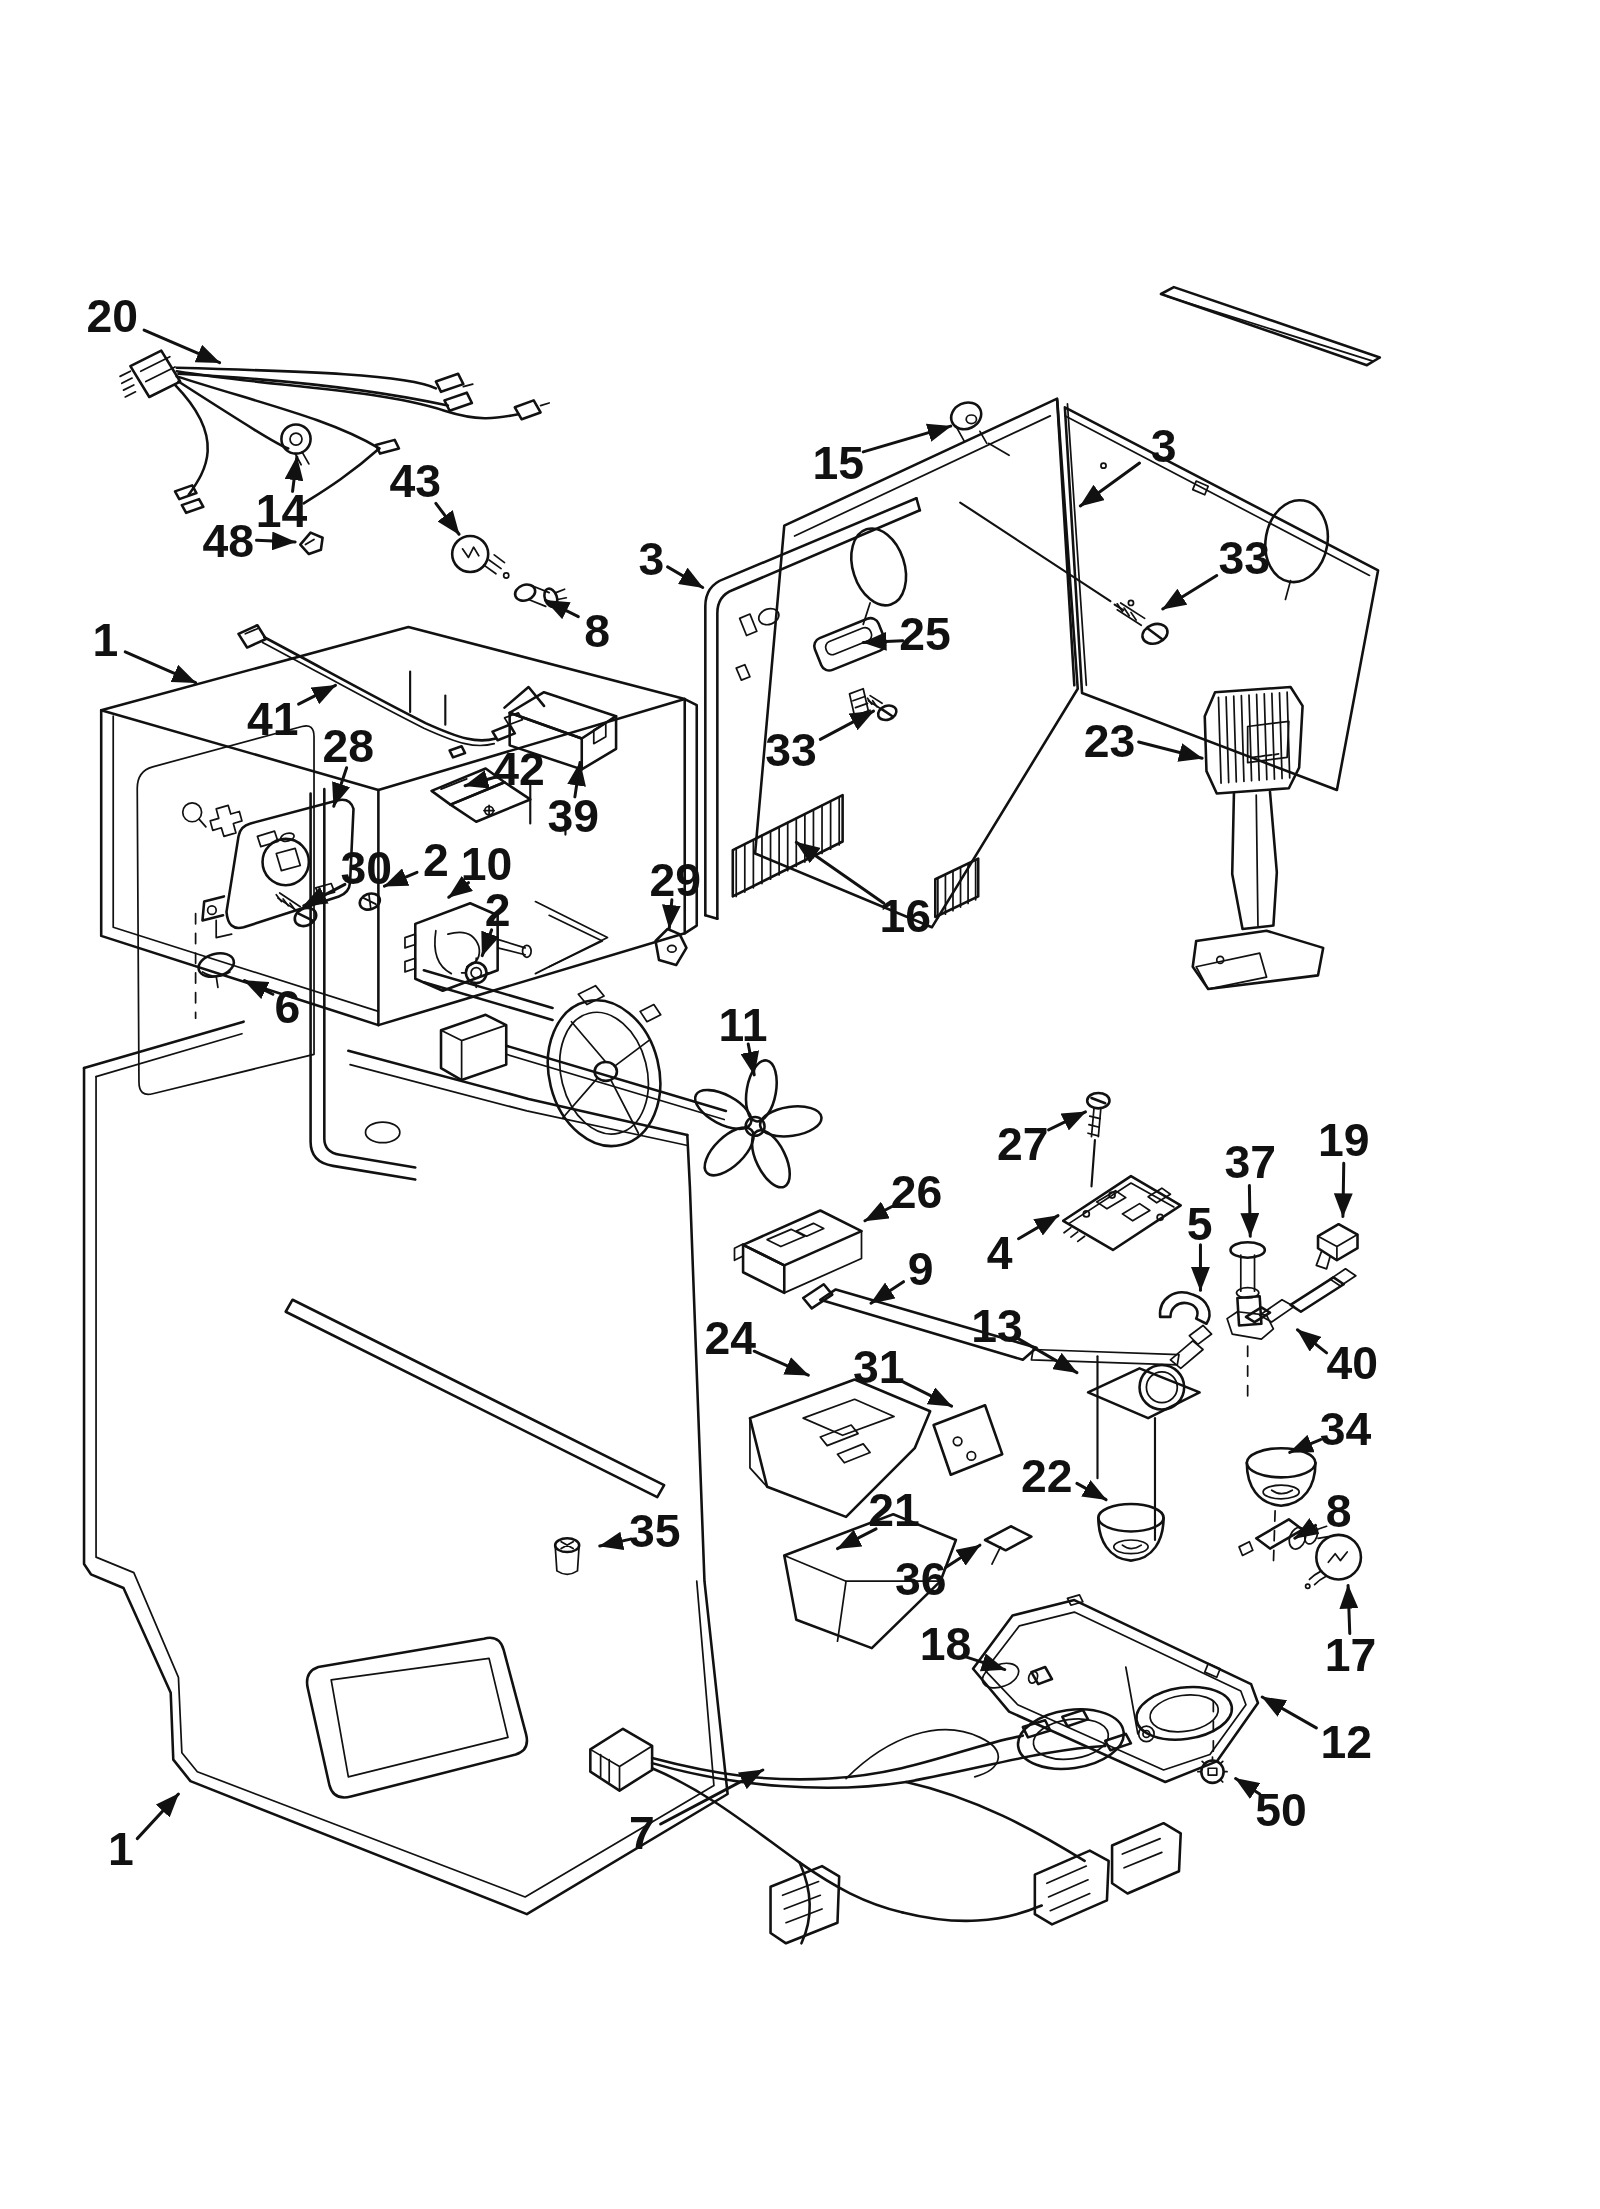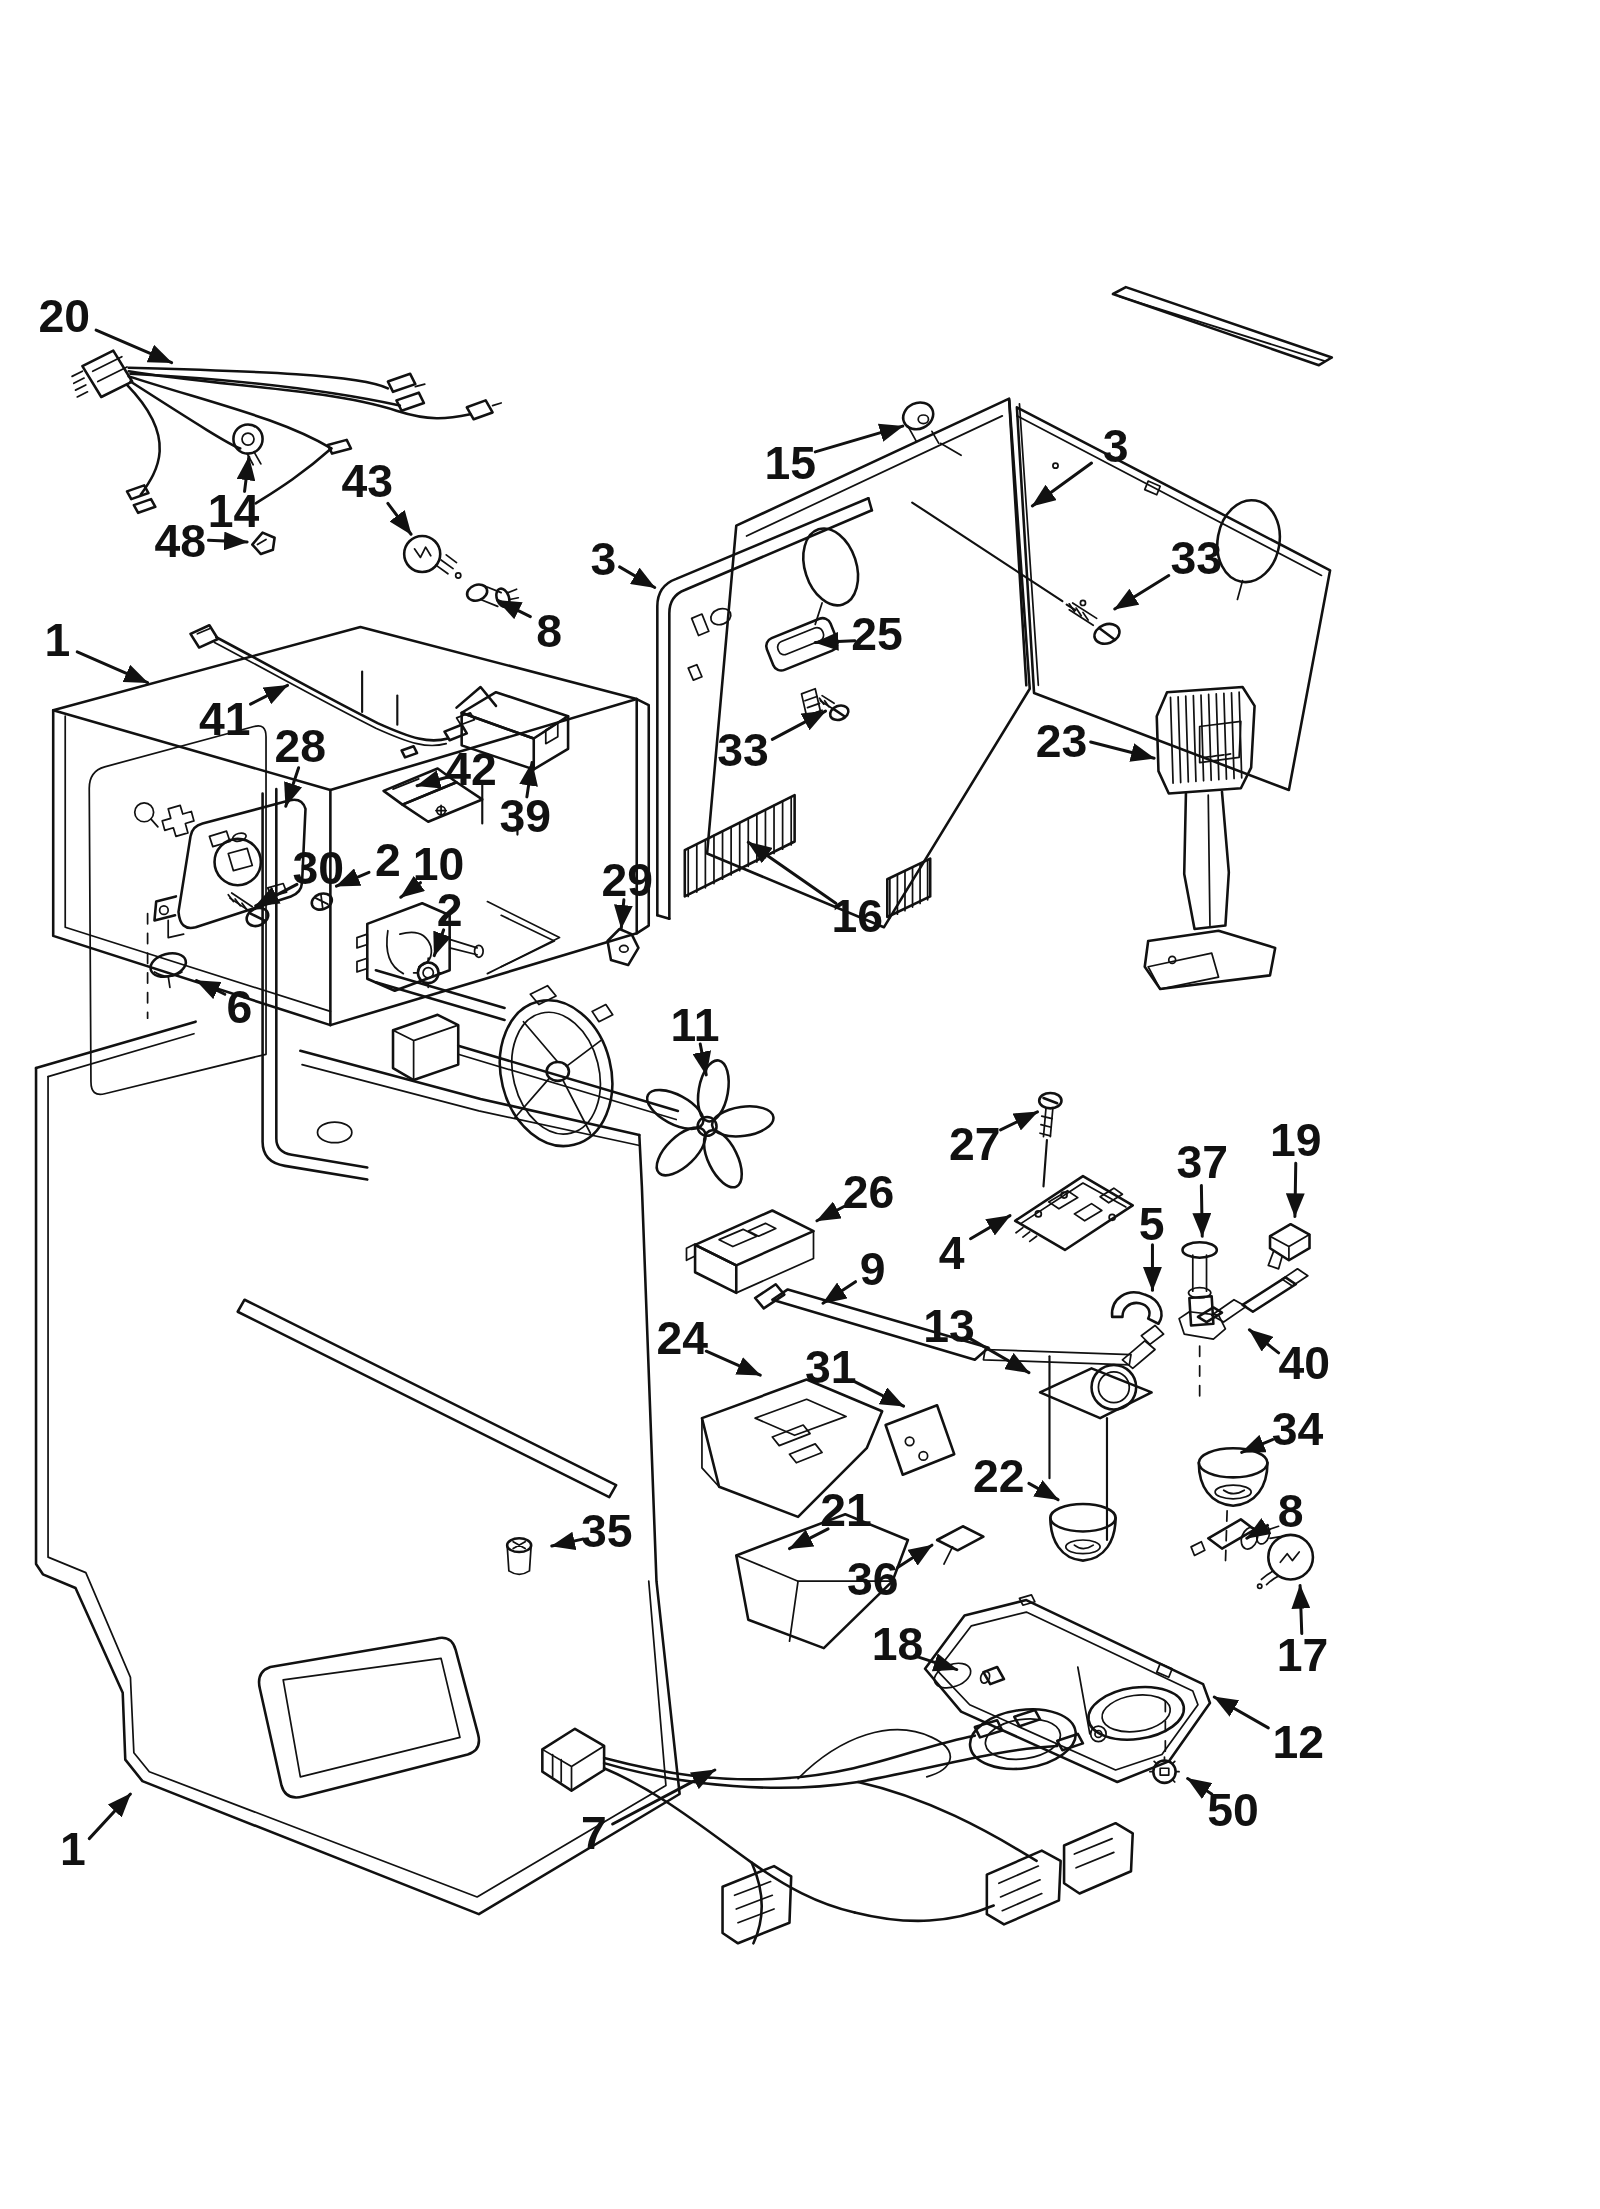--- a/index.html
+++ b/index.html
@@ -1,16 +1,16 @@
 <!DOCTYPE html>
 <html><head>
 <meta charset="utf-8">
 <style>
   html,body{margin:0;padding:0;background:#fff;}
-  .stage{width:1373px;height:2209px;position:relative;background:#fff;overflow:hidden;}
+  .stage{width:1373px;height:2209px;position:relative;background:#fff;overflow:hidden;padding-left:48px;}
   #art{width:100%;height:100%;display:block;}
   #art path,#art line,#art circle,#art ellipse,#art rect,#art polyline{
     fill:none;stroke:#111;stroke-width:3;stroke-linecap:round;stroke-linejoin:round;}
   #art .thin{stroke-width:2;}
   #art .w2{stroke-width:2.5;}
   #art .dash{stroke-dasharray:12 11;}
   #art .arrow{stroke-width:3.5;}
   #art text.lbl{fill:#111;stroke:none;font:700 54px "Liberation Sans",sans-serif;text-anchor:middle;}
 </style>
 </head>

